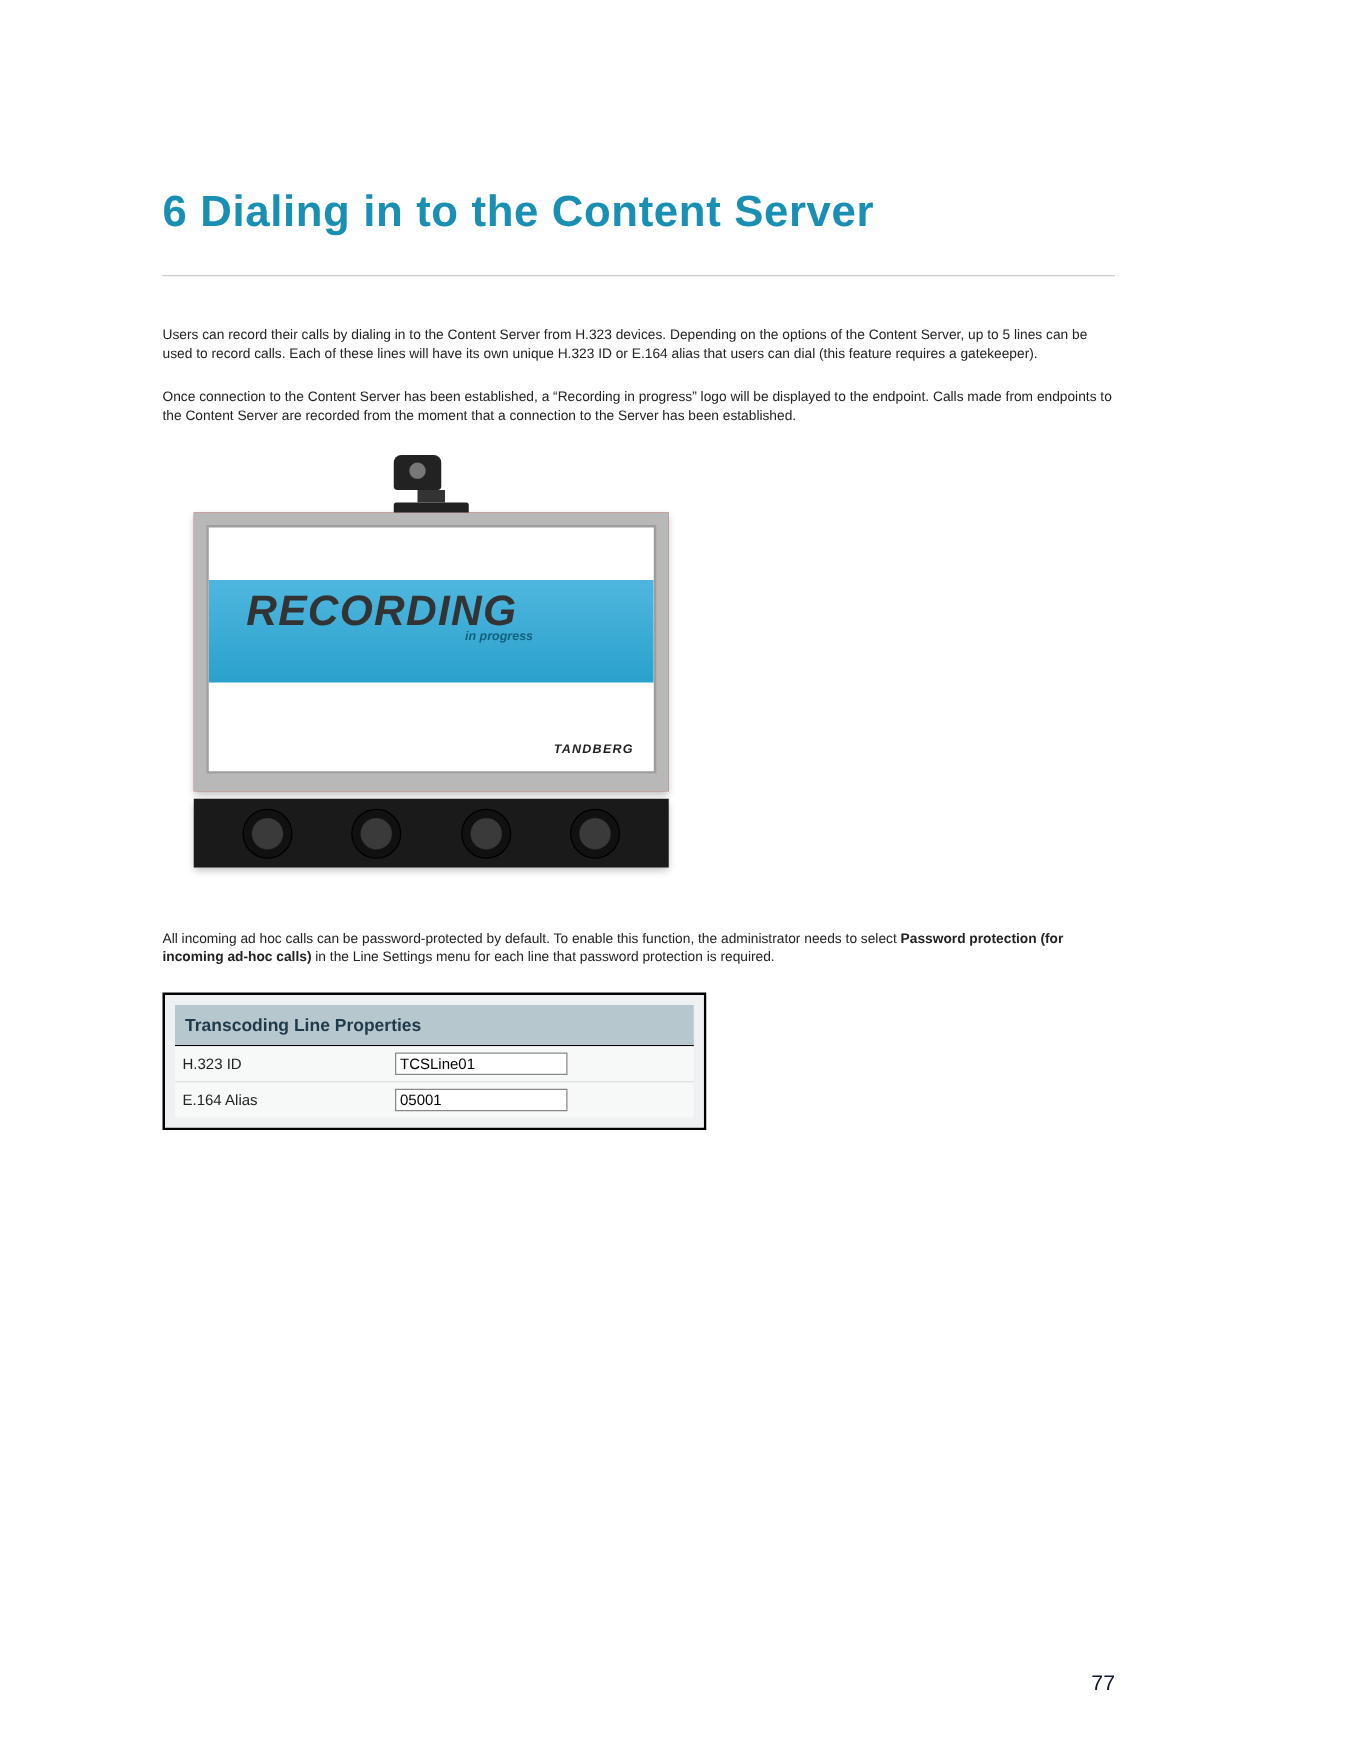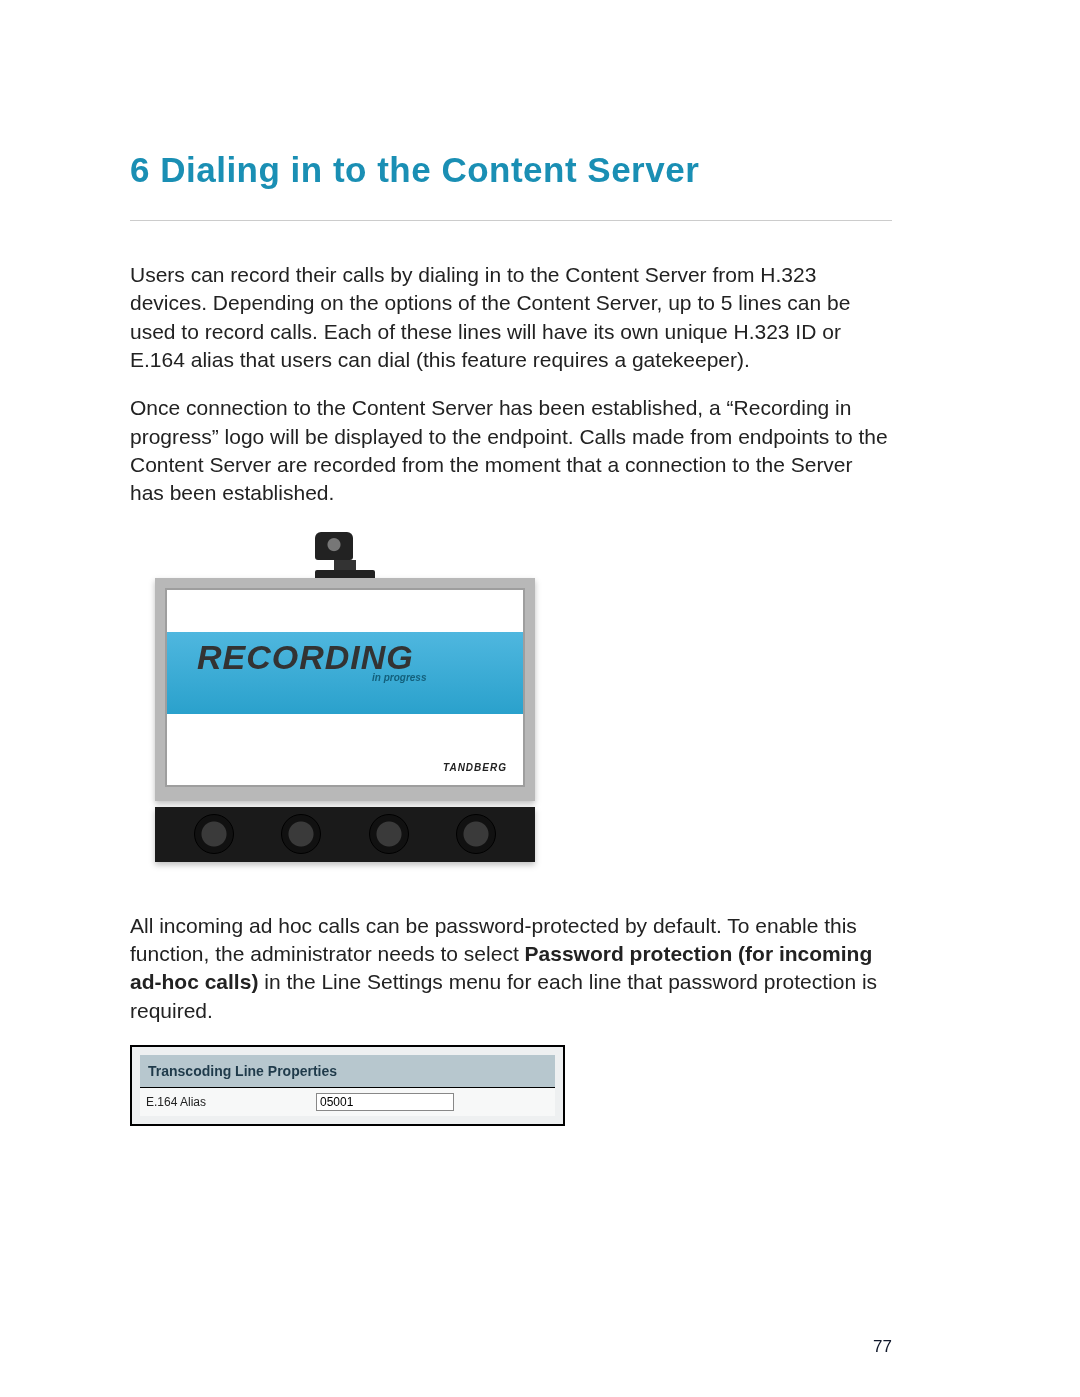--- a/index.html
+++ b/index.html
@@ -23,21 +23,21 @@
     font-weight: bold;
     margin: 0 0 30px 0;
     letter-spacing: 0.5px;
   }
   hr.rule {
     border: none;
     border-top: 1px solid #ccc;
     margin: 0 0 40px 0;
   }
   p.body {
-    font-size: 21px;
+    font-size: 11px;
     line-height: 1.35;
     margin: 0 0 20px 0;
     color: #222;
   }
   .bold { font-weight: bold; }
   .figure-wrap {
     margin: 25px 0 50px 25px;
   }
   
   .monitor {
@@ -221,20 +221,24 @@
   </div>
 
   <p class="body">
     <span>All incoming ad hoc calls can be password-protected by default. To enable this function, the administrator needs to select </span><span class="bold">Password protection (for incoming ad-hoc calls)</span><span> in the Line Settings menu for each line that password protection is required.</span>
   </p>
 
   <div class="panel-wrap">
     <div class="panel-inner">
       <div class="panel-header">Transcoding Line Properties</div>
 
+      <div class="prop-row">
+        <div class="prop-label">H.323 ID</div>
+        <input class="prop-input" value="TCSLine01" style="">
+      </div>
 
       <div class="prop-row">
         <div class="prop-label">E.164 Alias</div>
         <input class="prop-input" value="05001" style="">
       </div>
 
     </div>
   </div>
 
   <div class="page-num">77</div>

